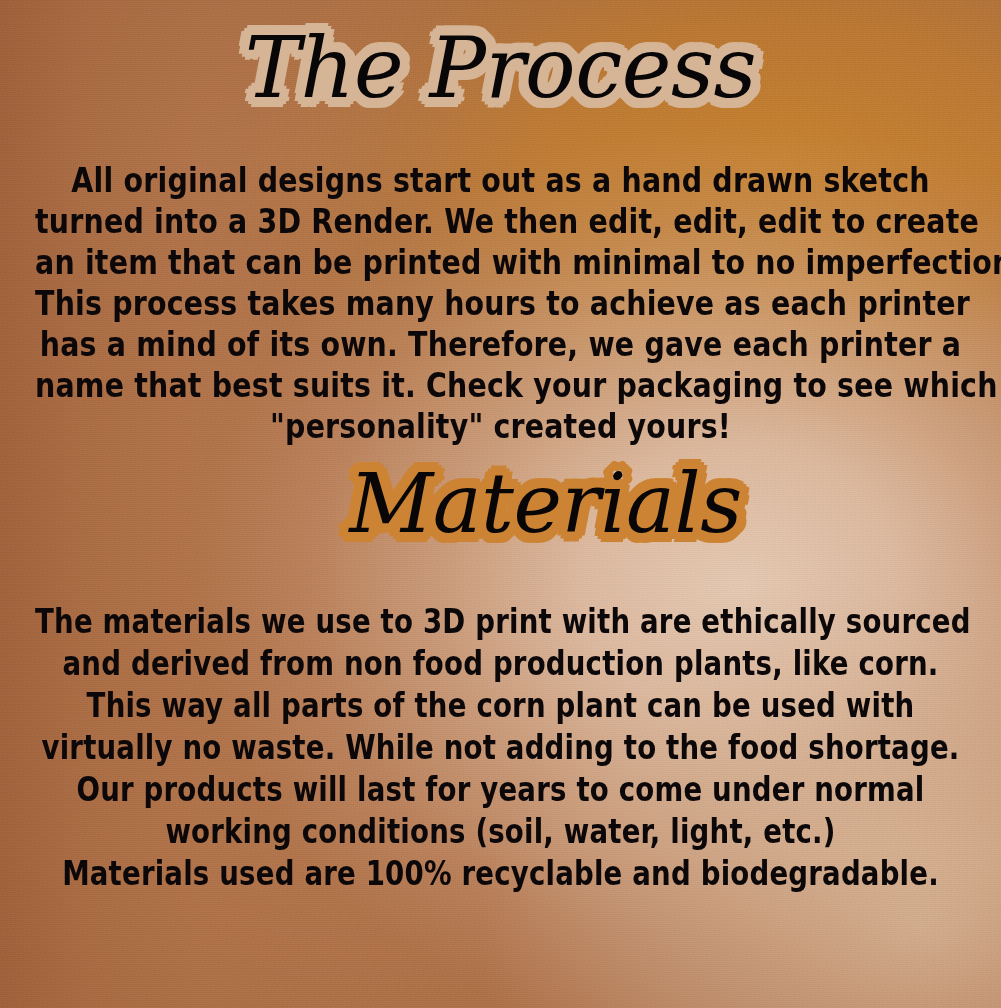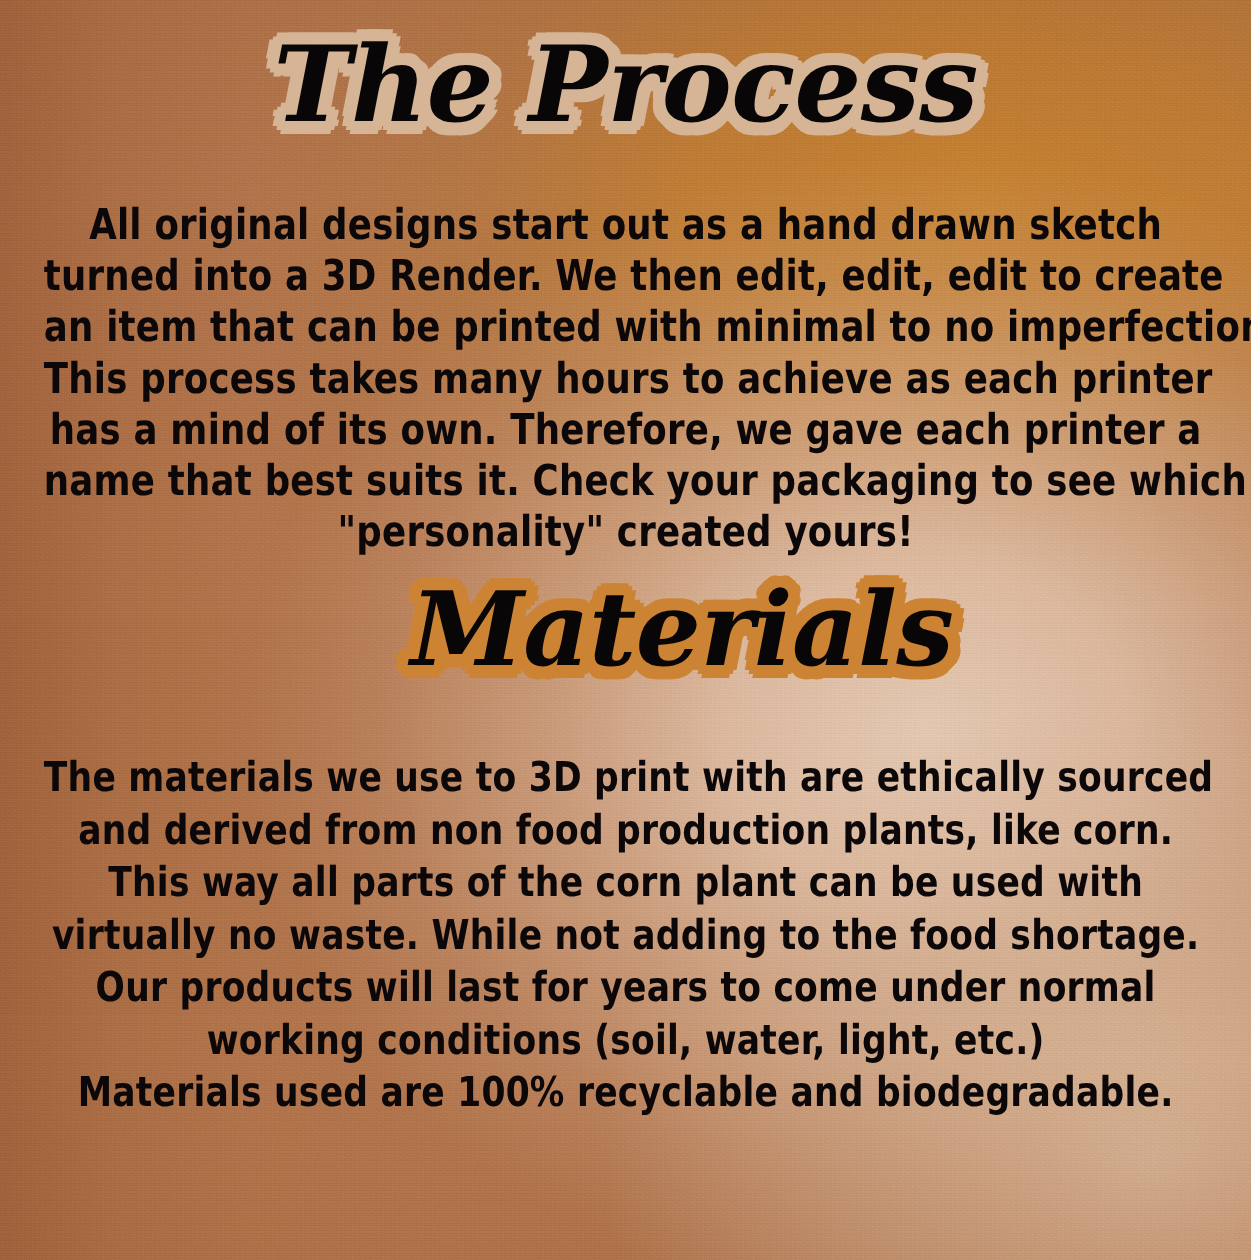--- a/index.html
+++ b/index.html
@@ -93,21 +93,21 @@
     width: 100%;
     height: 100%;
   }
 
   
   .heading {
     width: 100%;
     text-align: center;
     color: #090607;
     font-family: "DejaVu Serif", serif;
-    font-weight: 700;
+    font-weight: 400;
     letter-spacing: -0.5px;
     line-height: 1;
     white-space: nowrap;
     
   }
 
   #heading-process {
     position: absolute;
     top: 26px;
     left: 0;

